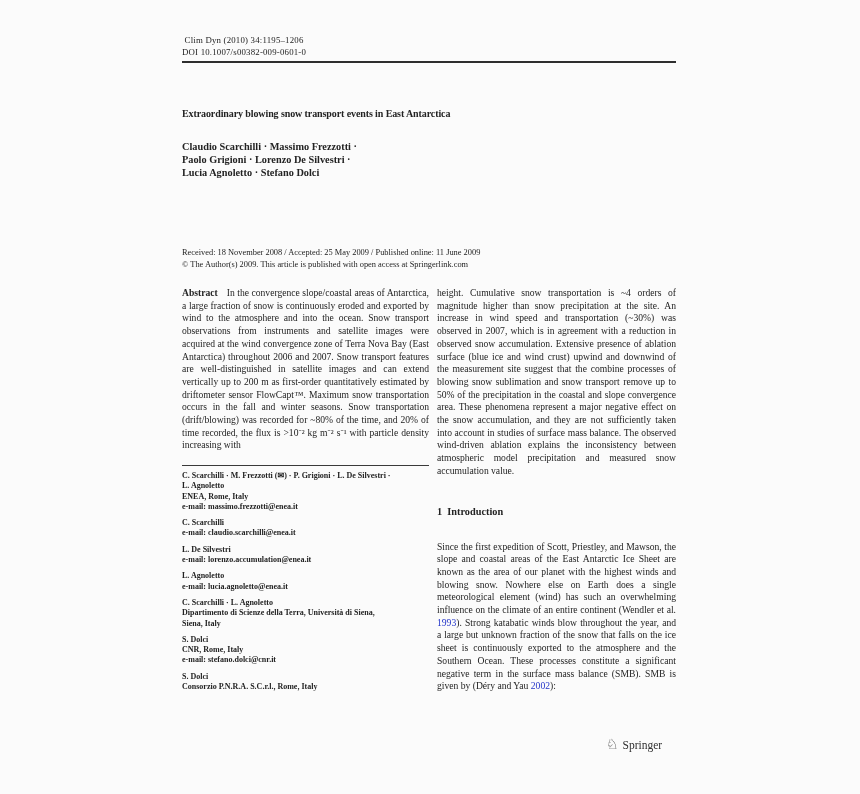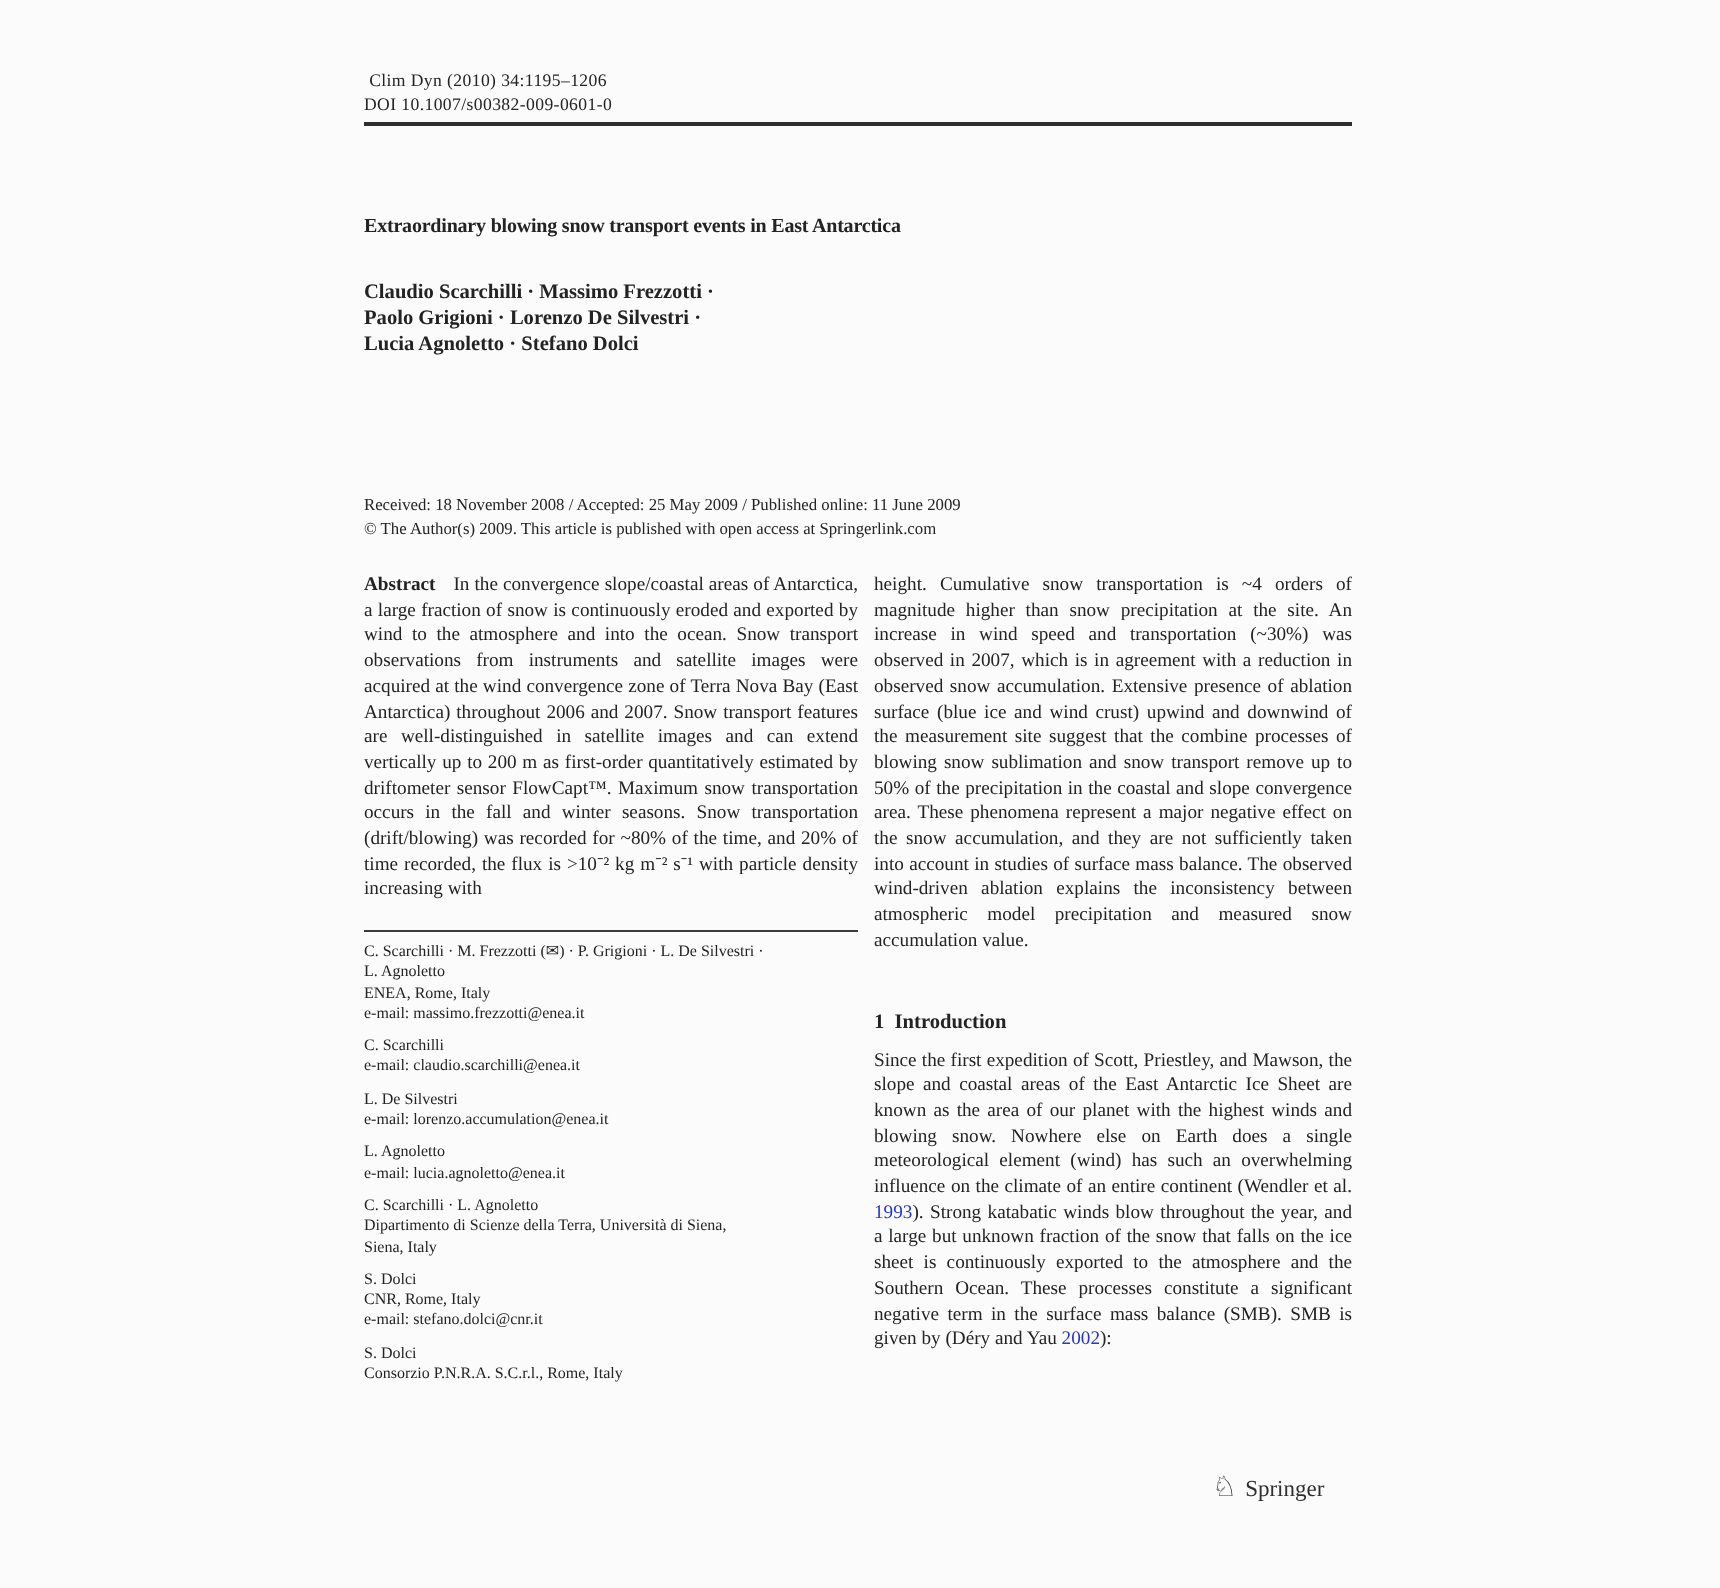--- a/index.html
+++ b/index.html
@@ -42,29 +42,29 @@
     font-size:9.6px; line-height:12.7px;
     text-align:justify;
   }
   .run-head { font-weight:bold; margin-right:9px; }
   .fn-rule {
     position:absolute; left:0; top:178px;
     width:247px; height:1px; background:#3a3a3a;
   }
   .footnotes {
     position:absolute; left:0; top:184px; width:247px;
-    font-size:8px; line-height:10.3px;
+    font-size:8px; line-height:10.3px;font-weight:bold;
   }
   .fn { white-space:pre-line; margin:0 0 6px 0; }
   .keywords { margin-top:10px; }
   .sec-head {
     margin:28px 0 0 0;
     font-size:10.3px; font-weight:bold;
   }
-  .intro-p { margin-top:8px; }
+  .intro-p { margin-top:24px; }
   .ref { color:#2536c9; text-decoration:none; cursor:pointer; }
   .springer {
     position:absolute; left:606px; top:738px;
     font-size:11.5px; color:#2f2f2f;
     display:flex; align-items:center; gap:4px;
   }
   .knight { font-size:14px; line-height:14px; }
 </style>
 </head>
 <body>

